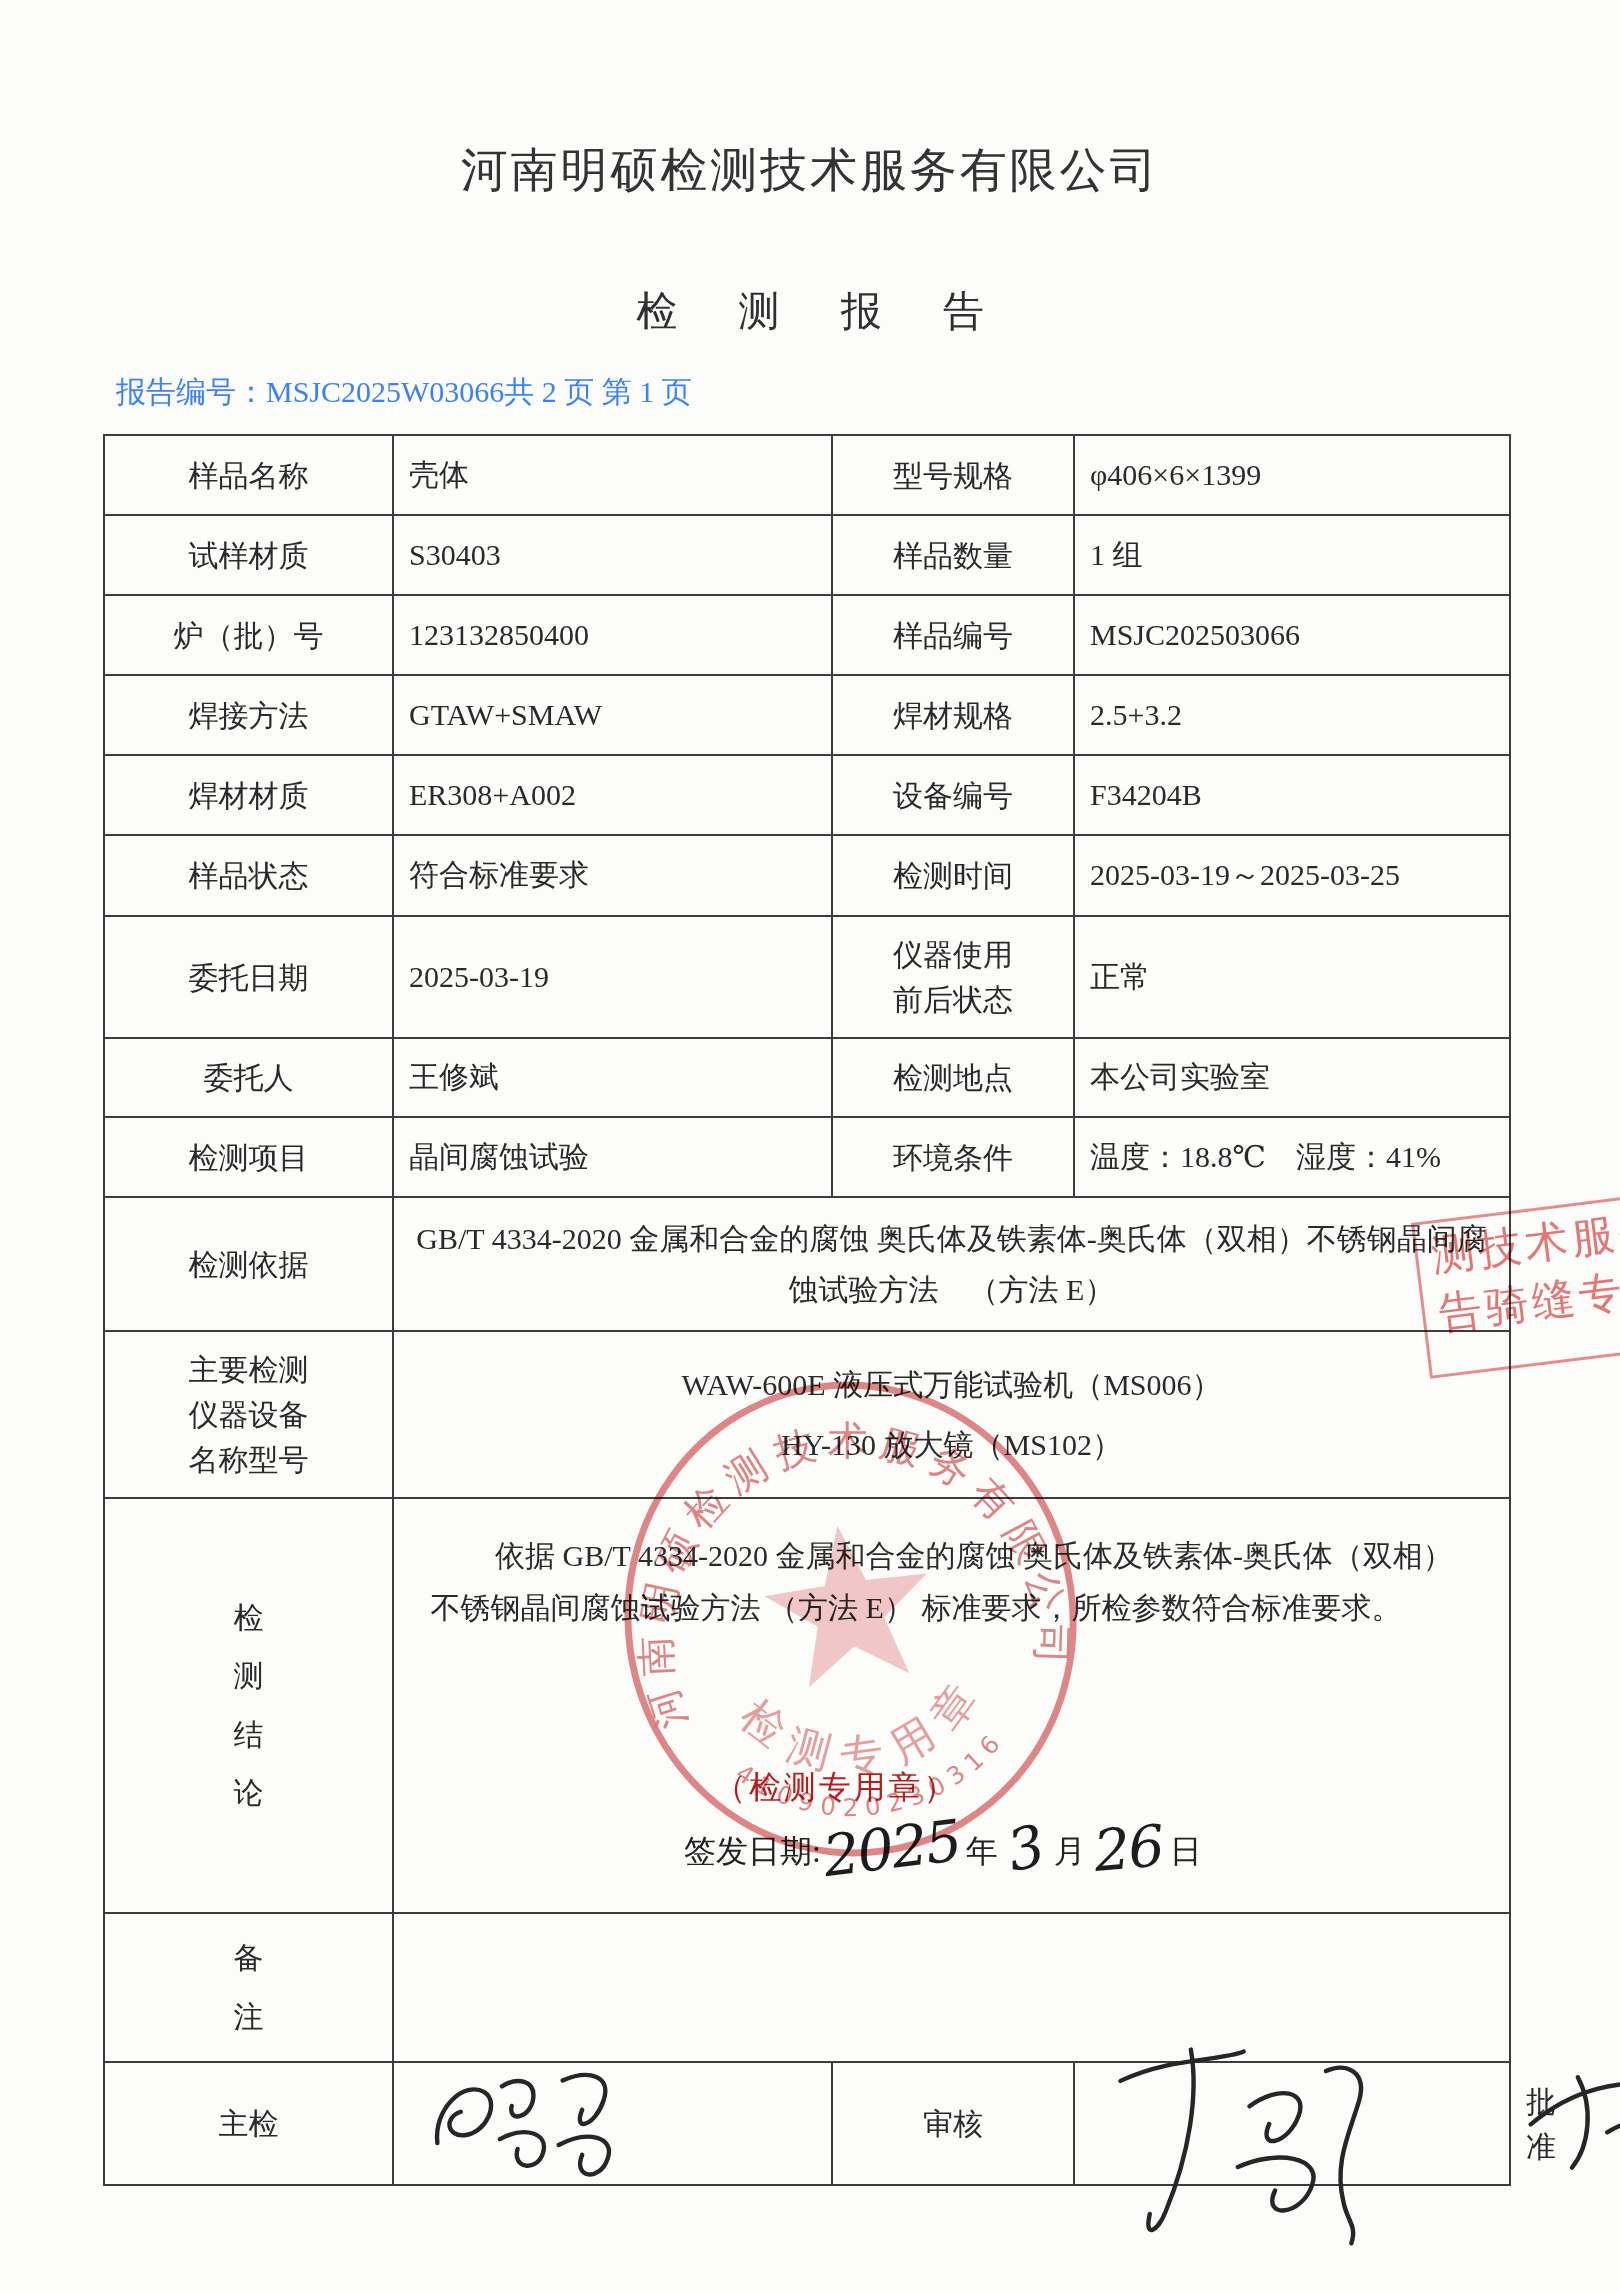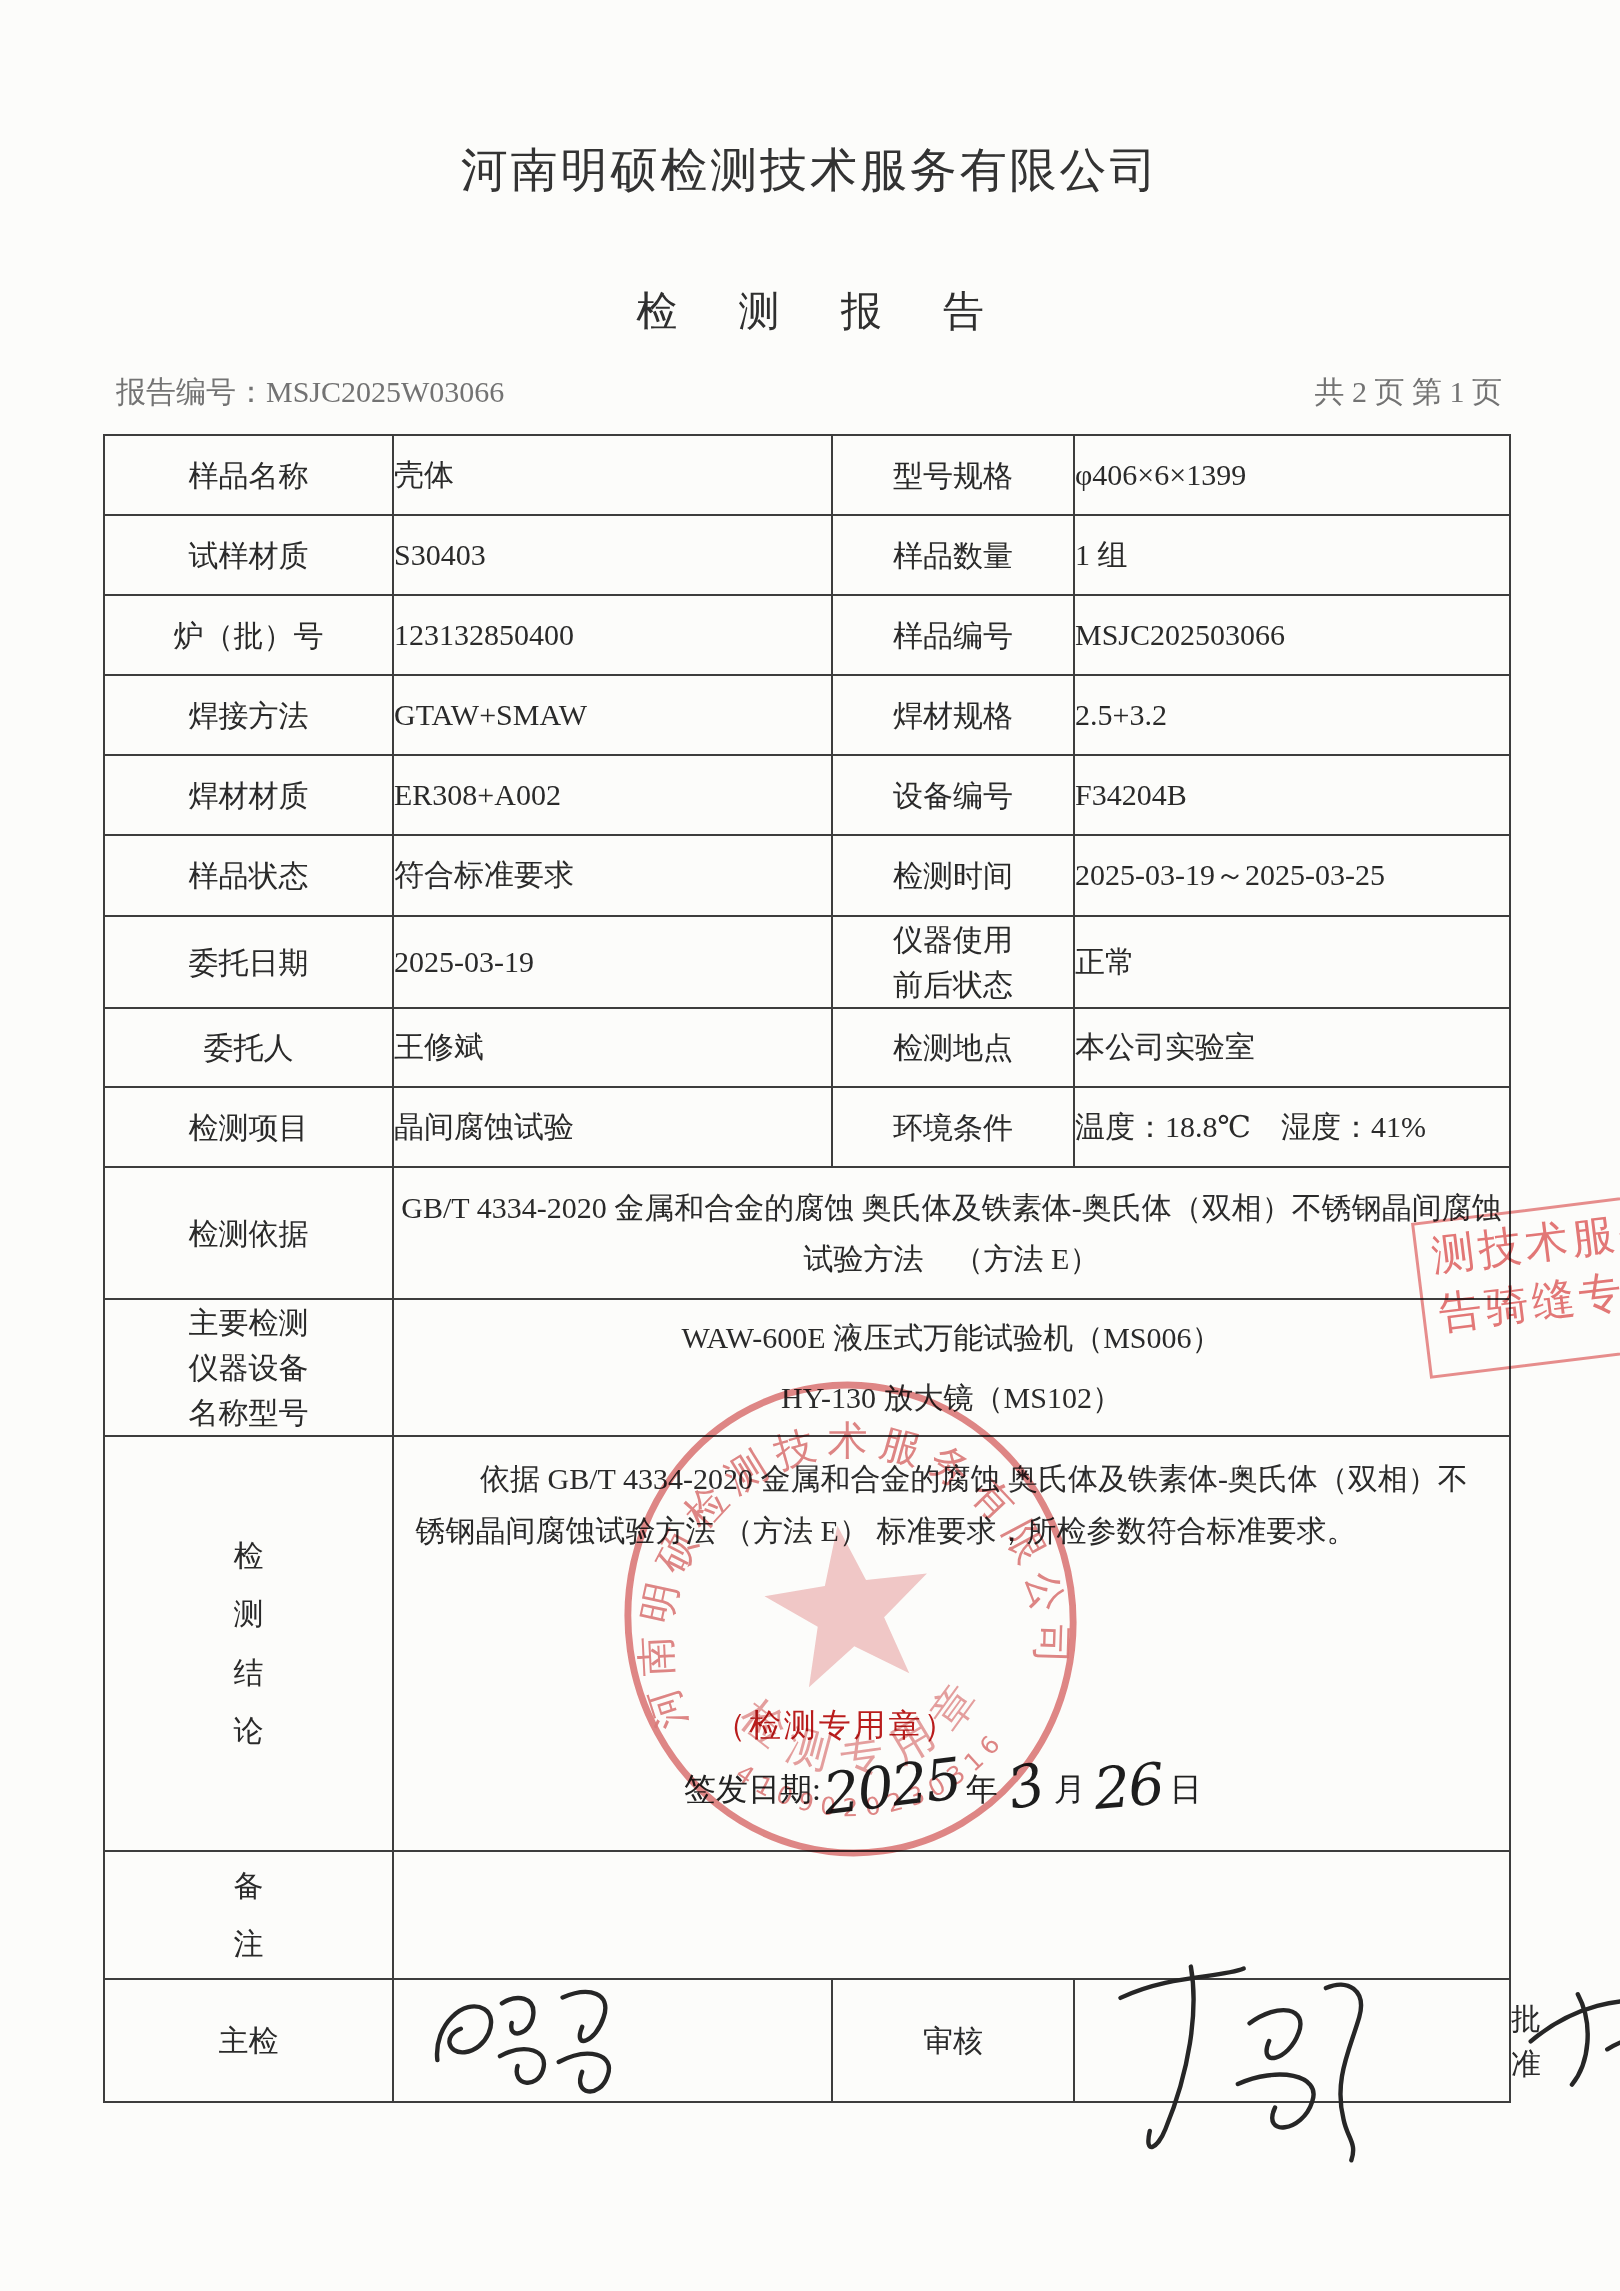--- a/index.html
+++ b/index.html
@@ -11,29 +11,29 @@
   .company{
     position:absolute;top:139px;left:0;width:100%;
     text-align:center;font-size:47px;letter-spacing:2.9px;color:#333;
   }
   .doc-title{
     position:absolute;top:284px;left:0;width:100%;
     text-align:center;font-size:41px;letter-spacing:25.5px;text-indent:25.5px;color:#2f2f2f;
   }
   .meta{
     position:absolute;top:372px;left:116px;width:1386px;
-    display:flex;justify-content:space-between;font-size:30px;color:#737373;
+    display:flex;font-size:30px;color:#3b82f6;
   }
   table.report{
     position:absolute;left:103px;top:434px;width:1407px;
     border-collapse:collapse;table-layout:fixed;
   }
   table.report td{
     border:2px solid #3d3d3d;font-size:30px;color:#2a2a2a;
-    padding:0;overflow:visible;
+    padding:15px;overflow:visible;
   }
   td.lab{text-align:center;vertical-align:middle;white-space:pre-line;line-height:1.5;}
   td.lab-tall{line-height:1.95;}
   td.val{text-align:left;vertical-align:middle;padding-left:25.5px;}
   td.val-wide{text-align:center;vertical-align:middle;padding:9.8px 23.5px 9.8px 23.5px;line-height:1.7;}
   td.concl{vertical-align:top;position:relative;}
   .concl-para{margin:15.7px 15.7px 0 21.6px;text-indent:2.15em;line-height:1.75;font-size:30px;}
   .stamp-note{position:absolute;left:320px;top:267px;font-size:32px;letter-spacing:2.9px;color:#b91c1c;}
   .issue-line{position:absolute;left:290px;top:331px;font-size:32px;white-space:nowrap;color:#222;}
   .hw{

